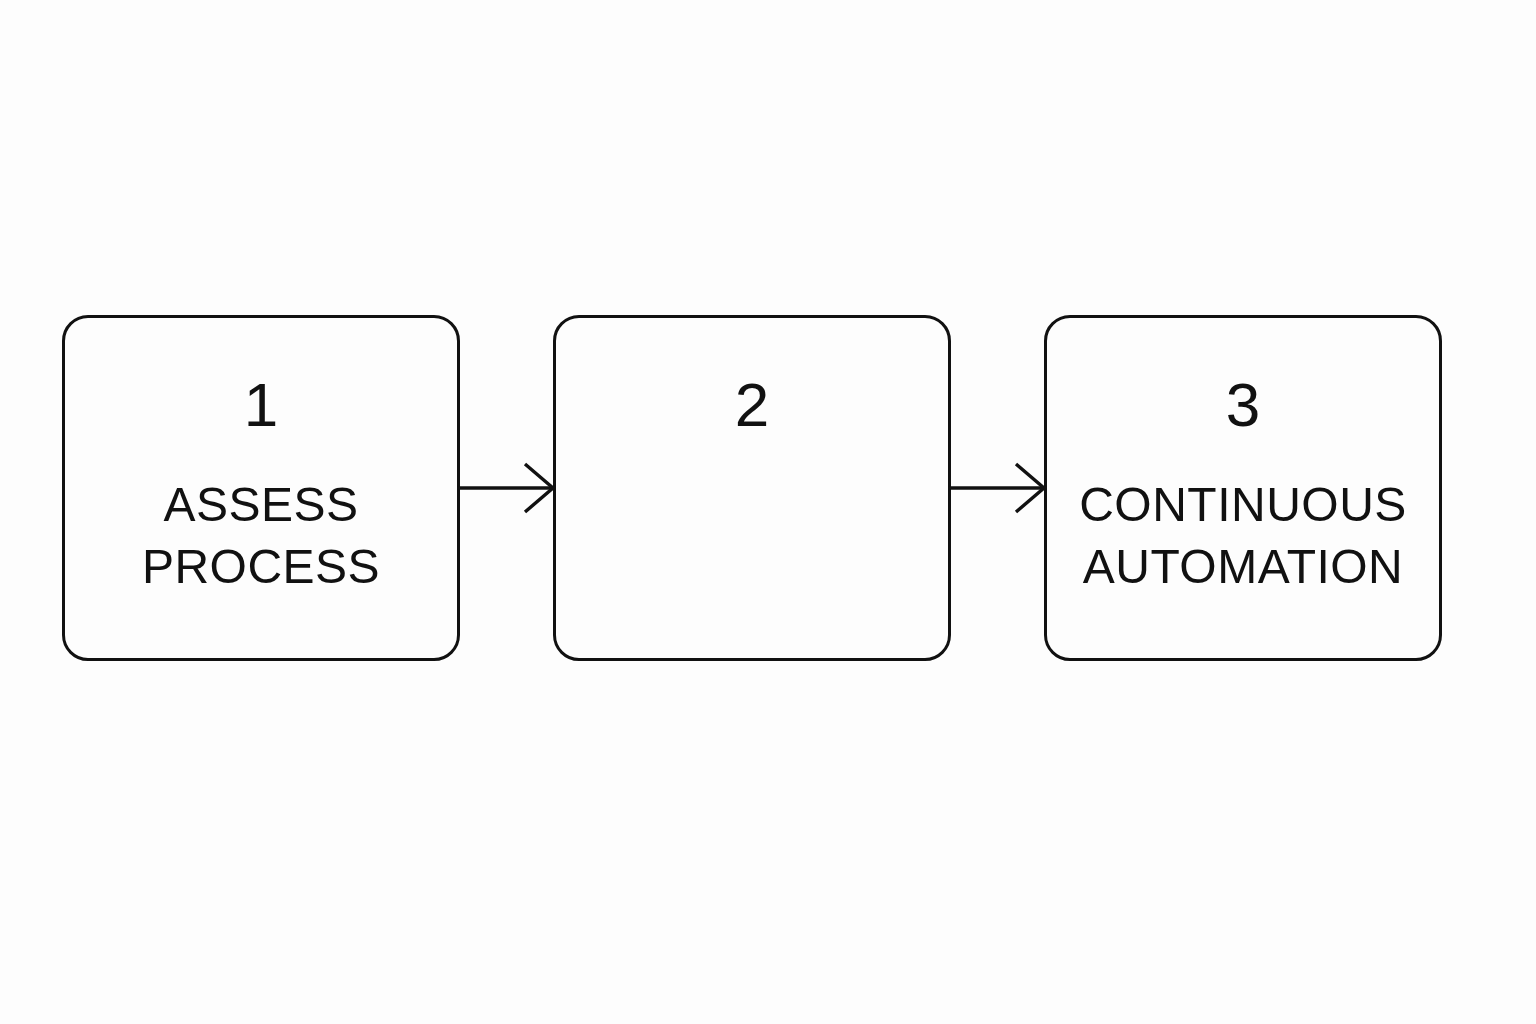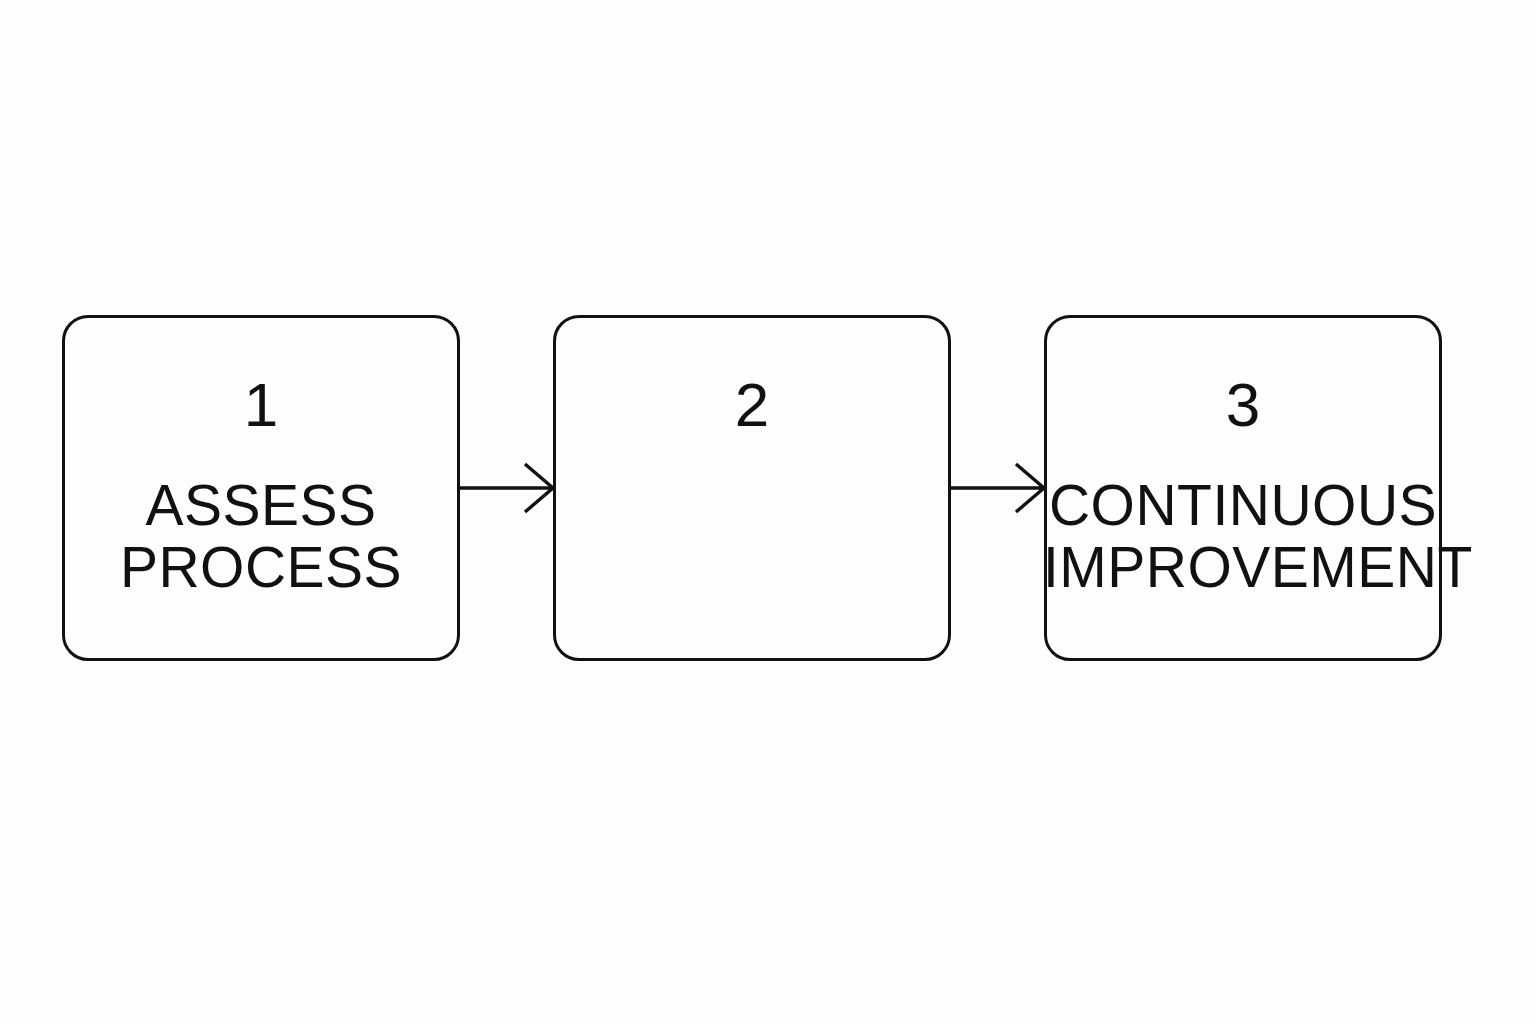--- a/index.html
+++ b/index.html
@@ -50,21 +50,21 @@
     font-size: 62px;
     line-height: 1;
     font-weight: 400;
     letter-spacing: 0px;
     margin-top: 56px;
     color: #111111;
     user-select: none;
   }
   .step-label {
     margin-top: 38px;
-    font-size: 57px;
+    font-size: 48px;
     line-height: 62px;
     font-weight: 400;
     text-align: center;
     letter-spacing: 0.5px;
     color: #111111;
     white-space: pre-line;
     width: 400px;
   }
   .connector {
     flex: 1 1 auto;
@@ -118,17 +118,17 @@
     <div class="connector">
       <svg width="100" height="60" viewBox="0 0 100 60" aria-hidden="true">
         <line class="connector-line" x1="0" y1="30" x2="96" y2="30"></line>
         <polyline class="connector-head" points="68,6 96,30 68,54"></polyline>
       </svg>
     </div>
 
     <div class="step-node">
       <div class="step-number">3</div>
       <div class="step-label">CONTINUOUS
-IMPROVEMENT</div>
+AUTOMATION</div>
     </div>
 
   </div>
 </div>
 
 </body></html>

